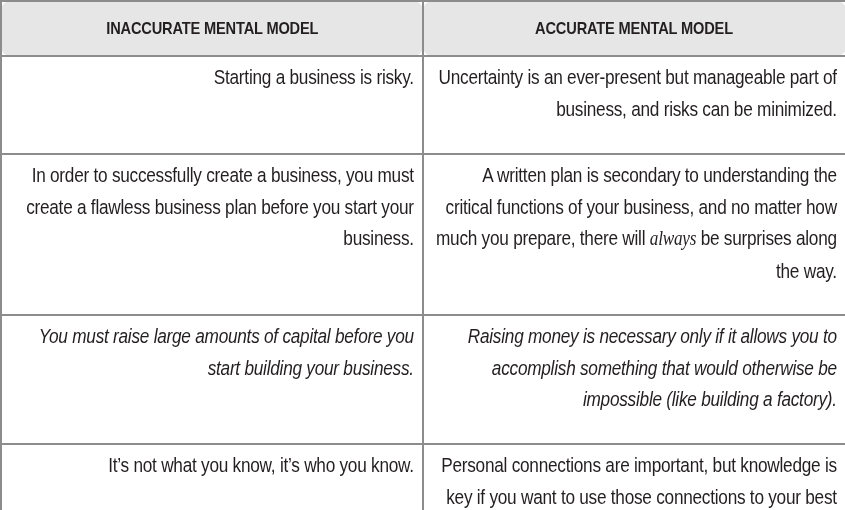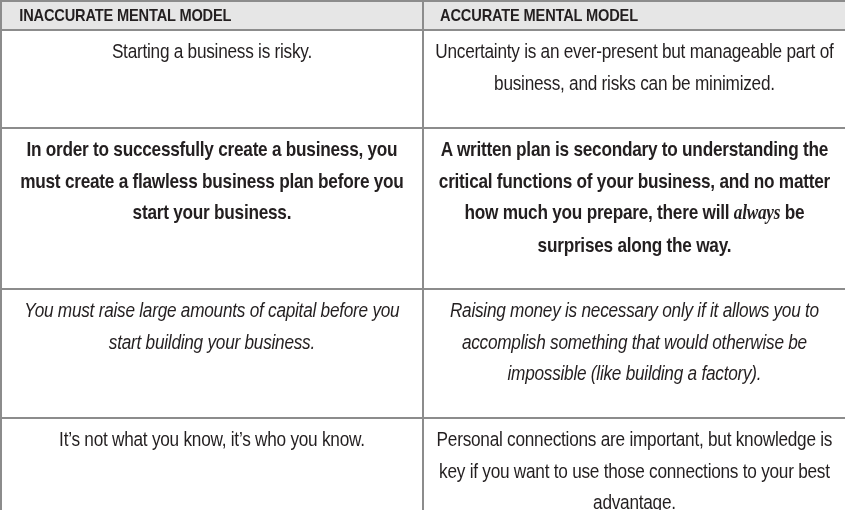--- a/index.html
+++ b/index.html
@@ -9,49 +9,50 @@
       width: 845px;
       table-layout: fixed;
       font-family: "Liberation Sans Narrow", "Liberation Sans", sans-serif;
       color: #231f20;
     }
     table.models col.c1 { width: 422px; }
     table.models col.c2 { width: 423px; }
     th, td {
       border: 2px solid #8c8c8c;
       vertical-align: top;
-      text-align: center;
+      text-align: right;
     }
     th {
       background: #e6e6e6;
       height: 27px;
-      padding: 0;
-      text-align: left;
+      padding: 13px;
+      text-align: center;
       vertical-align: middle;
       font-size: 17px;
       font-weight: bold;
       letter-spacing: -0.2px;
       transform-origin: center;
+      border-radius: 9px;
     }
     th span { display: inline-block; transform: scaleX(0.86); }
     td {
       padding: 4px 8px 0 8px;
       font-size: 20.5px;
       line-height: 31.5px;
       letter-spacing: -0.3px;
     }
     td .txt {
       display: inline-block;
       transform: scaleX(0.84);
       transform-origin: left top;
       width: 119%;
     }
     td .it { font-family: "Liberation Serif", serif; font-style: italic; }
     tr.r1 td { height: 92px; }
-    tr.r2 td { height: 155px; font-weight: bold; }
+    tr.r2 td { height: 155px; }
     tr.r3 td { height: 123px; font-style: italic; }
     tr.r4 td { height: 93px; }
   </style>
 </head>
 <body>
 
 <table class="models">
   <colgroup>
       <col class="c1">
       <col class="c2">

